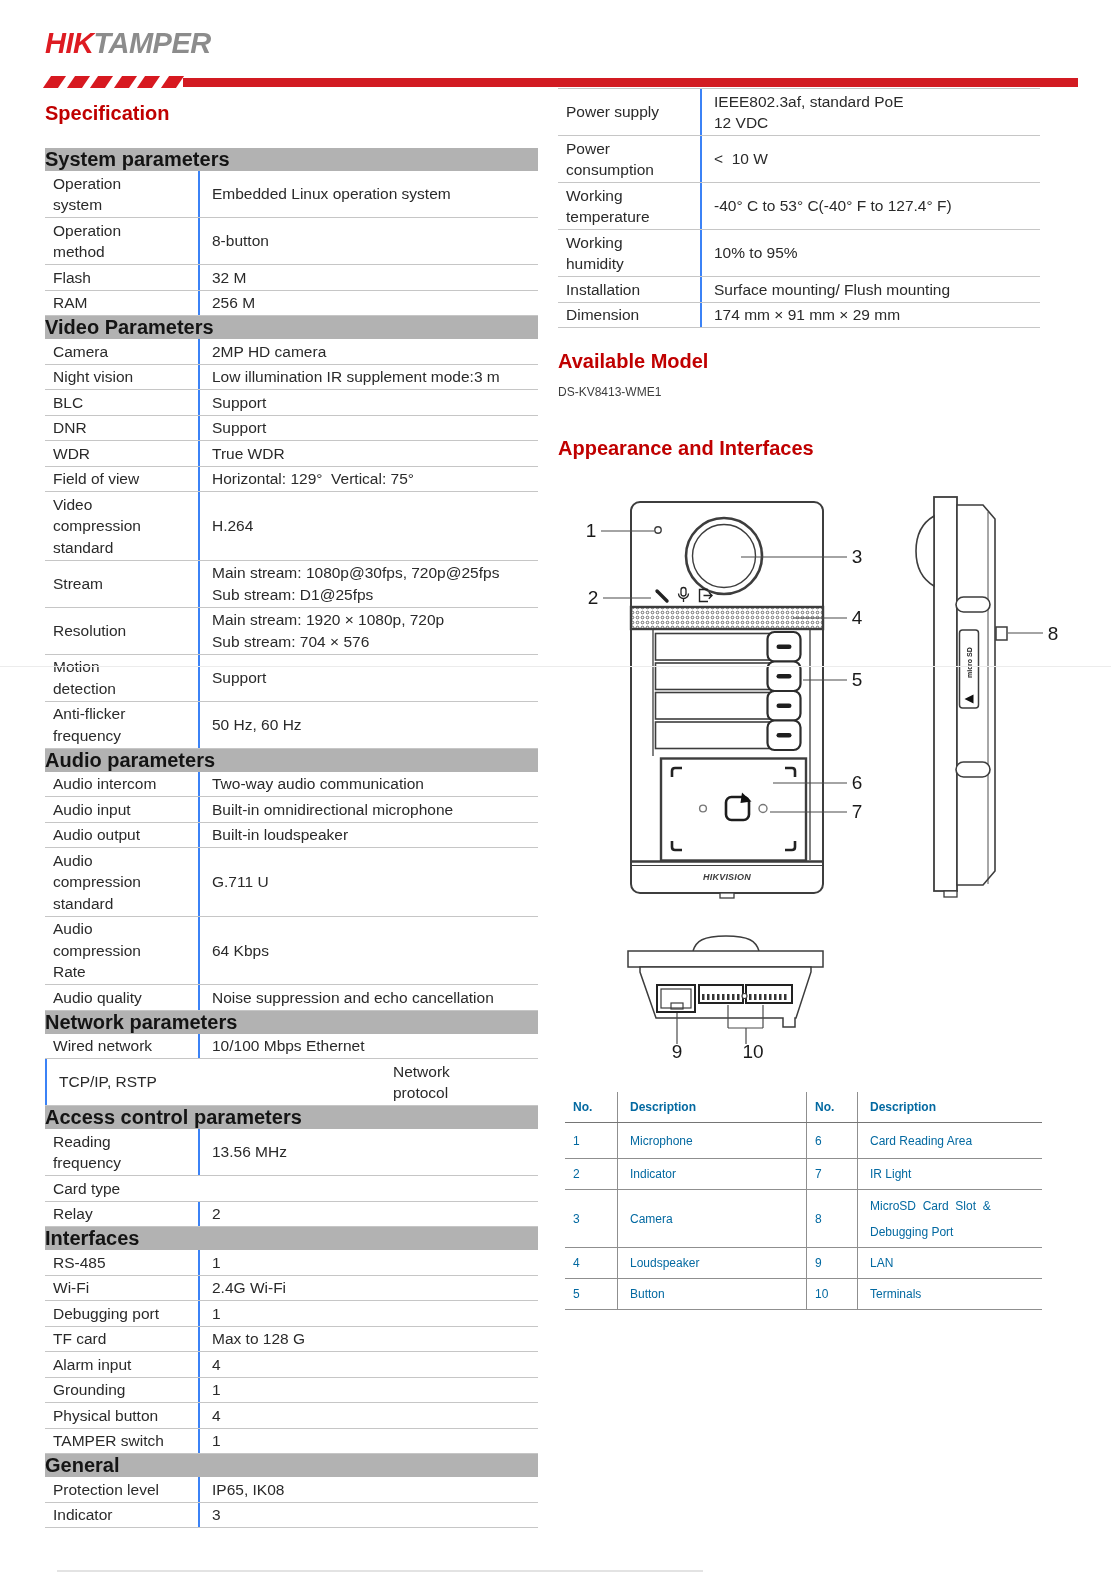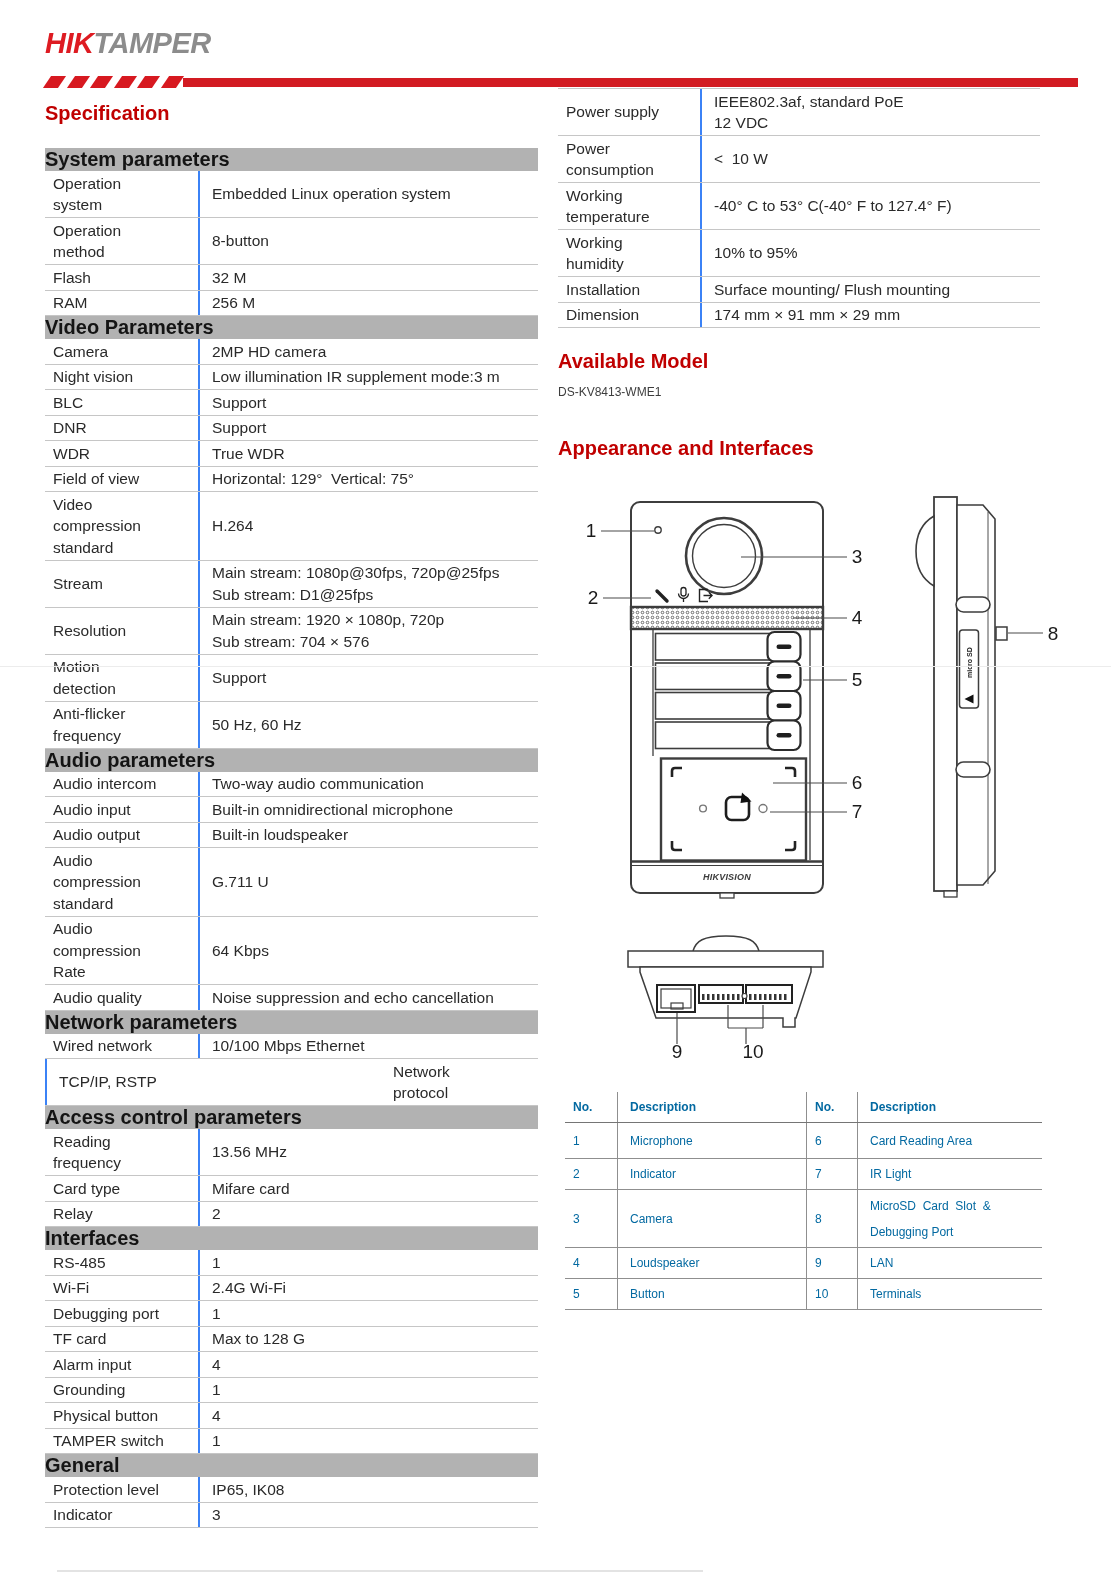--- a/index.html
+++ b/index.html
@@ -182,21 +182,20 @@
 protocol</div>
       </div>
       <div class="sec">Access control parameters</div>
       <div class="trow">
         <div class="cell lab">Reading
 frequency</div>
         <div class="cell val">13.56 MHz</div>
       </div>
       <div class="trow">
         <div class="cell lab">Card type</div>
-        <div class="cell val">Mifare card</div>
       </div>
       <div class="trow">
         <div class="cell lab">Relay</div>
         <div class="cell val">2</div>
       </div>
       <div class="sec">Interfaces</div>
       <div class="trow">
         <div class="cell lab">RS-485</div>
         <div class="cell val">1</div>
       </div>

